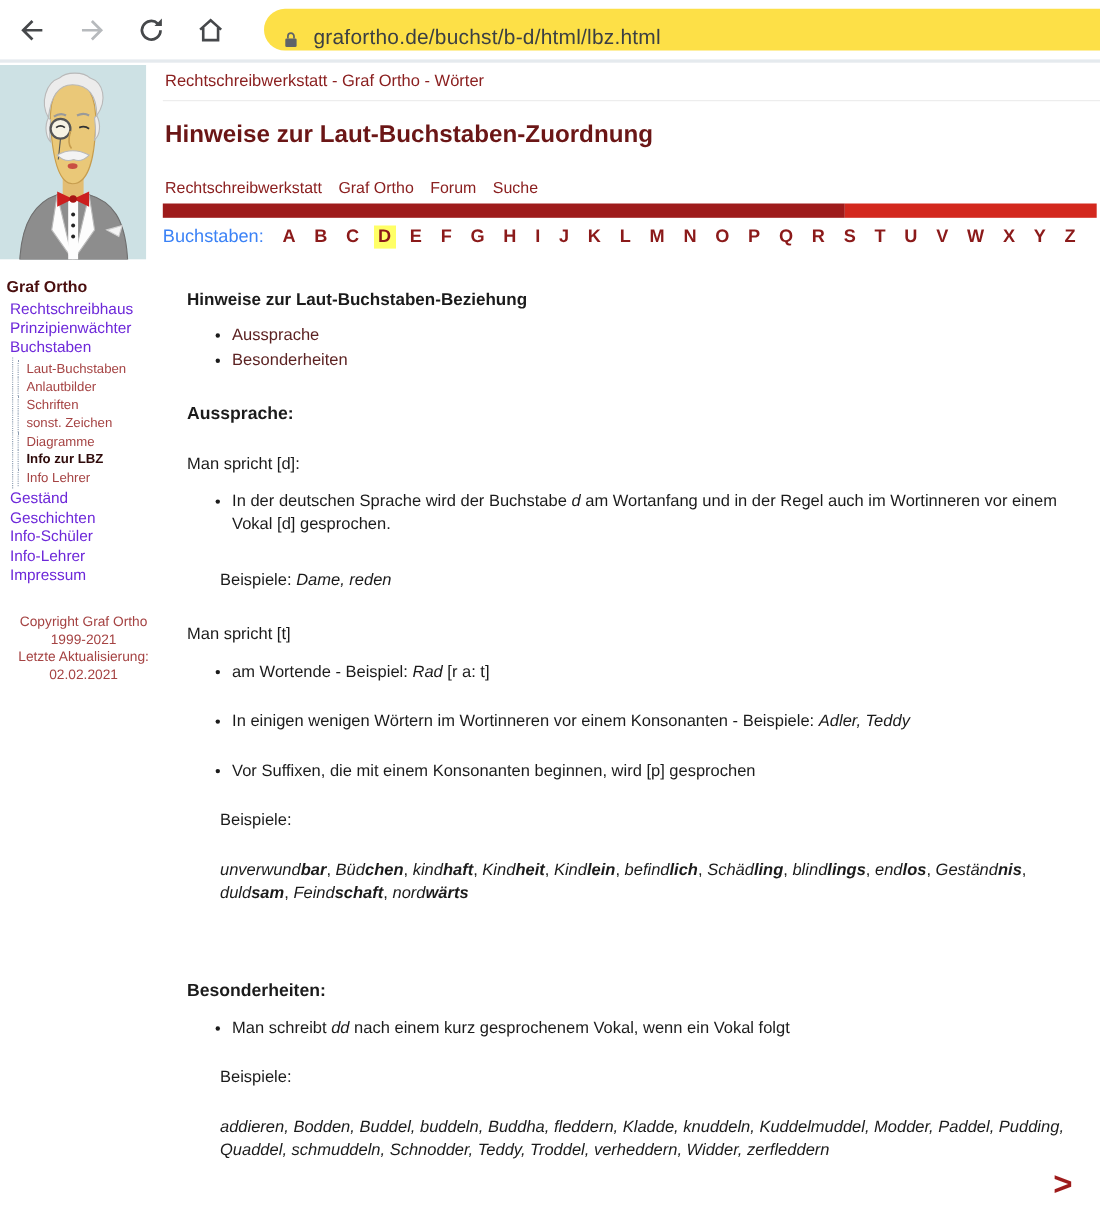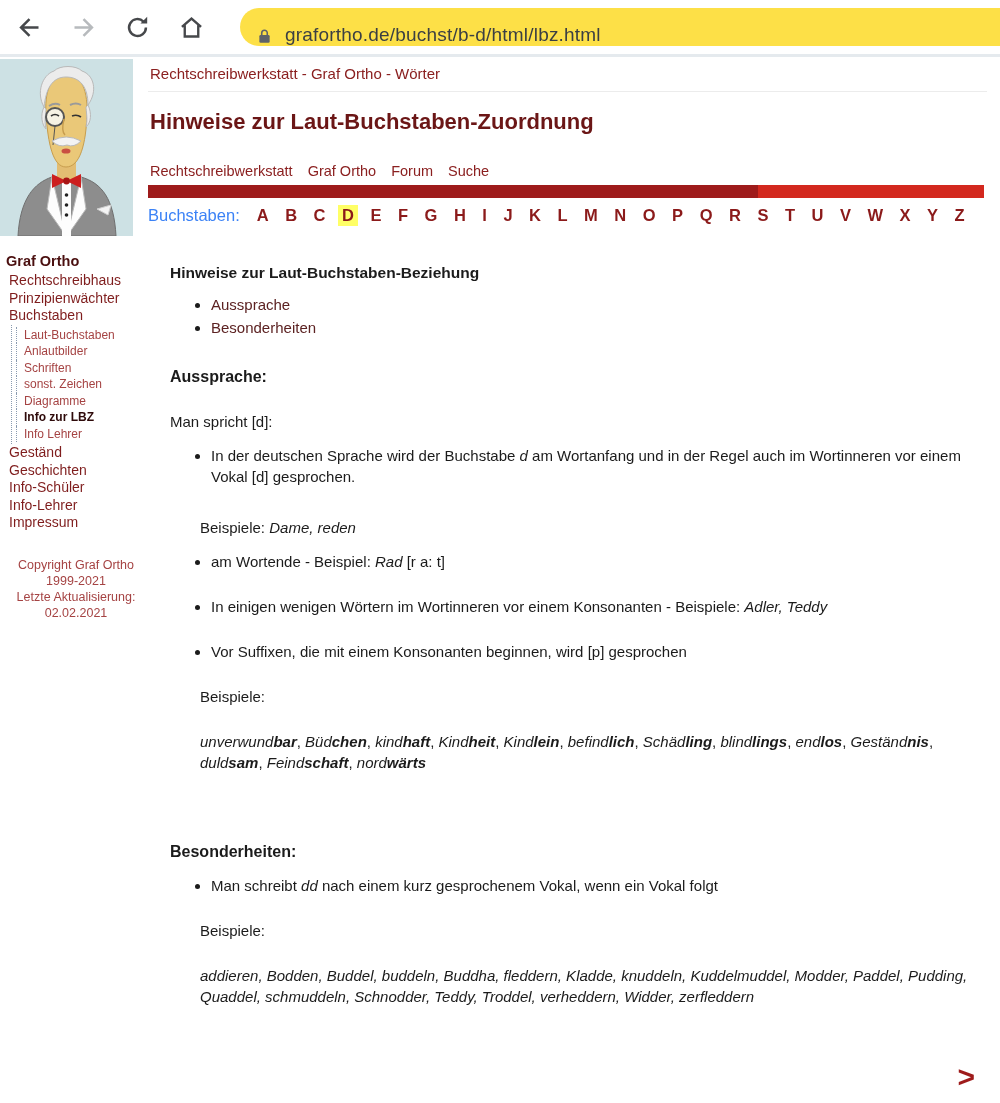--- a/index.html
+++ b/index.html
@@ -12,40 +12,40 @@
   .nav-ico { width:27px; height:27px; margin-right:27px; flex:0 0 auto; cursor:pointer; }
   .urlbar { flex:1; height:38px; background:#fde047; border-radius:19px 0 0 19px;
     display:flex; align-items:flex-end; padding-left:15px; margin-left:8px; }
   .lock-ico { width:19px; height:19px; margin-right:11px; }
   .url-text { font-size:19px; color:#3b3f43; letter-spacing:.2px; }
 
   
   #page { position:relative; height:1043px; }
   .portrait { position:absolute; left:0; top:2px; width:133px; height:177px; }
 
-  .hdr { position:absolute; left:148px; top:0; right:13px; }
+  .hdr { position:absolute; left:148px; top:0; right:0; }
   .breadcrumb { font-size:15px; color:#8b2020; padding:8px 0 9px 2px;
     border-bottom:1px solid #ececec; }
   .page-title { margin:17px 0 0 2px; font-size:22px; font-weight:bold; color:#6b1616; }
   .hnav { margin:28px 0 0 2px; display:flex; gap:15px; font-size:14.5px; color:#8b2020; }
   .hnav span { cursor:pointer; }
   .redbar { margin-top:6px; height:13px; display:flex; margin-right:3px; }
   .redbar .seg1 { width:73%; background:#9e1b1b; }
   .redbar .seg2 { flex:1; background:#d3281e; }
   .letters-row { margin-top:7px; display:flex; align-items:center; font-size:16.5px; }
   .letters-label { color:#3b82f6; margin-right:13px; }
   .alphabet { display:flex; flex:1; justify-content:space-between;
     padding-right:18px; font-weight:bold; color:#8b1a1a; }
   .letter { padding:1px 4px; cursor:pointer; }
   .letter.active { background:#ffff66; }
 
   
   .sidebar { position:absolute; left:6px; top:196px; width:142px; }
   .sb-title { font-size:14.5px; font-weight:bold; color:#4a0f0f; margin-bottom:3px; }
-  .sb-item { font-size:14px; color:#7f1d1d; padding-left:3px; line-height:17.5px; cursor:pointer; }
+  .sb-item { font-size:14px; color:#6d28d9; padding-left:3px; line-height:17.5px; cursor:pointer; }
   .sb-sub { margin-left:5px; border-left:1px dotted #8a9bb0; padding:2px 0; }
   .sb-subitem { font-size:12px; color:#a54343; border-left:1px dotted #8a9bb0;
     margin-left:4px; padding-left:7px; line-height:16.5px; cursor:pointer; }
   .sb-subitem.active { color:#2e0a0a; font-weight:bold; }
   .sb-copy { margin-top:25px; width:140px; text-align:center; font-size:12.5px;
     color:#a54343; line-height:16px; }
 
   
   .main { position:absolute; left:170px; top:196px; right:15px;
     font-size:15px; color:#1b1b1b; line-height:21px; }
@@ -212,20 +212,21 @@
       <li><a>Besonderheiten</a></li>
     </ul>
 
     <div class="sec-heading">Aussprache:</div>
     <p class="p-intro">Man spricht [d]:</p>
     <ul class="blist">
       <li><span>In der deutschen Sprache wird der Buchstabe </span><i>d</i><span> am Wortanfang und in der Regel auch im Wortinneren vor einem Vokal  [d] gesprochen.</span></li>
     </ul>
     <p class="indent mt30"><span>Beispiele: </span><i>Dame, reden</i></p>
 
+    <p class="mt28">Man spricht [t]</p>
     <ul class="blist">
       <li><span>am Wortende - Beispiel: </span><i>Rad</i><span> [r a: t]</span></li>
       <li><span>In einigen wenigen Wörtern im Wortinneren vor einem Konsonanten - Beispiele: </span><i>Adler, Teddy</i></li>
       <li>Vor Suffixen, die mit einem Konsonanten beginnen, wird [p] gesprochen</li>
     </ul>
     <p class="indent">Beispiele:</p>
     <p class="indent mt24"><i>unverwund<b>bar</b></i>, <i>Büd<b>chen</b></i>, <i>kind<b>haft</b></i>, <i>Kind<b>heit</b></i>, <i>Kind<b>lein</b></i>, <i>befind<b>lich</b></i>, <i>Schäd<b>ling</b></i>, <i>blind<b>lings</b></i>, <i>end<b>los</b></i>, <i>Geständ<b>nis</b></i>, <i>duld<b>sam</b></i>, <i>Feind<b>schaft</b></i>, <i>nord<b>wärts</b></i></p>
 
     <div class="sec-heading mt68">Besonderheiten:</div>
     <ul class="blist">

